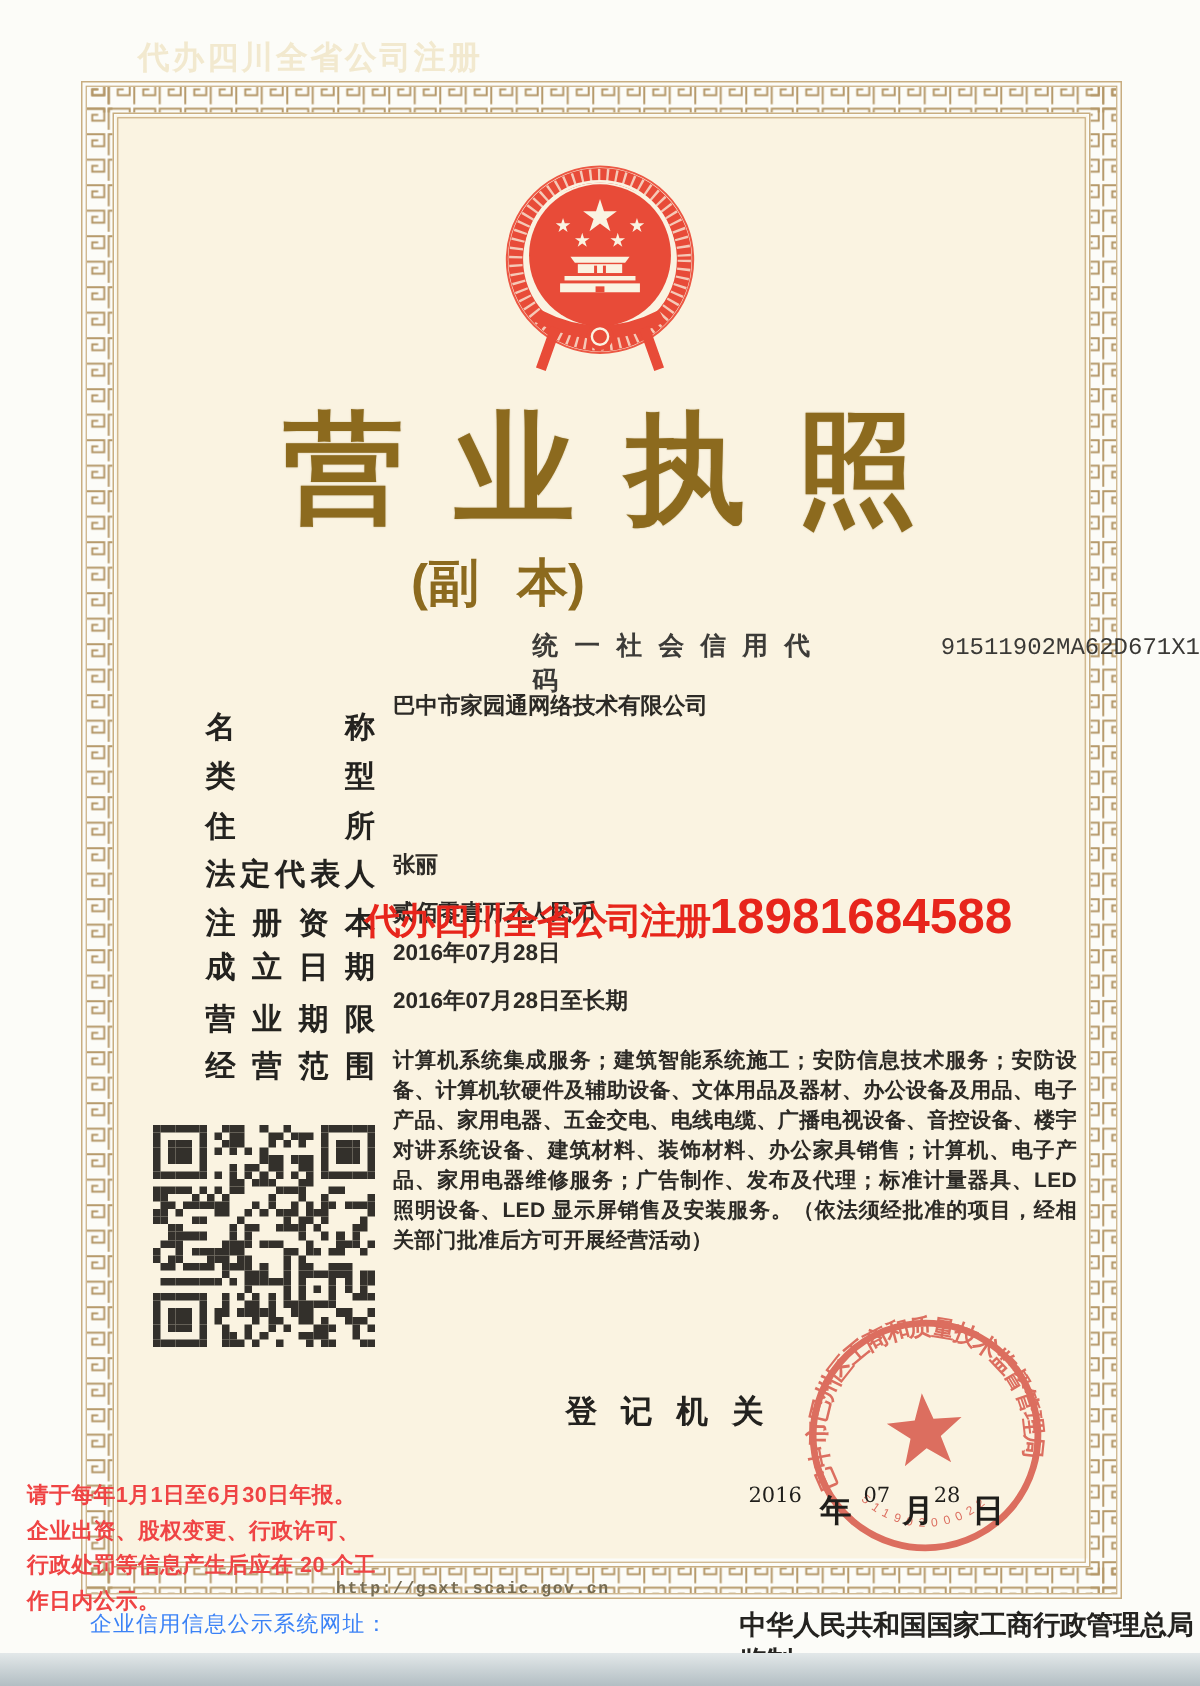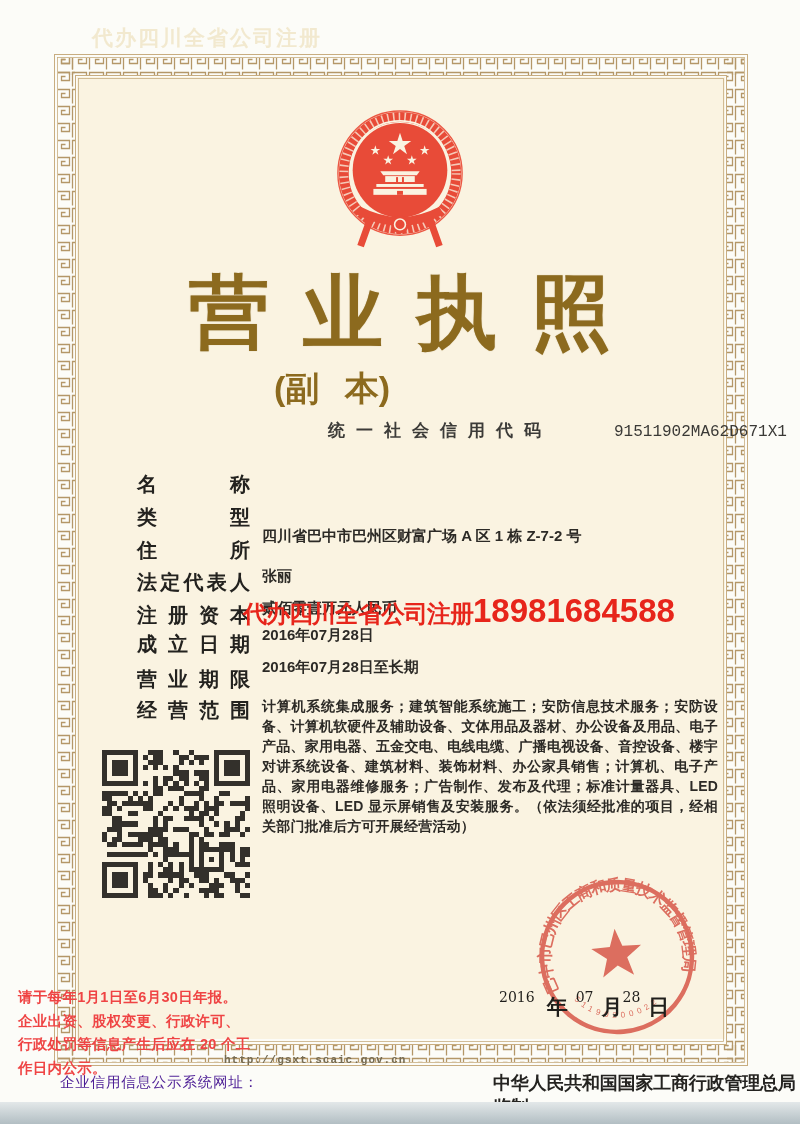--- a/index.html
+++ b/index.html
@@ -8,21 +8,21 @@
   .cream{position:absolute;left:77px;top:77px;width:648px;height:962px;background:#faf3e1;}
   .border-svg{position:absolute;left:54px;top:54px;}
   
   .top-wm{position:absolute;left:92px;top:24px;font-size:21px;font-weight:700;color:#f0e5c6;opacity:.8;letter-spacing:2px;}
   
   .emblem{position:absolute;left:331px;top:108px;}
   
   .title{position:absolute;left:0;top:260px;width:800px;text-align:center;font-size:80px;font-weight:800;color:#8c6a1e;letter-spacing:34px;padding-left:34px;box-sizing:border-box;text-shadow:0 0 1px rgba(122,90,22,.45);}
   .subtitle{position:absolute;left:0;top:366px;width:664px;text-align:center;font-size:34px;font-weight:700;color:#8c6a1e;word-spacing:16px;}
   
-  .credit{position:absolute;left:328px;top:419px;display:flex;align-items:baseline;gap:34px;}
+  .credit{position:absolute;left:355px;top:419px;display:flex;align-items:baseline;gap:34px;}
   .credit-label{font-size:17px;font-weight:700;color:#3c3b38;letter-spacing:11px;}
   .credit-code{font-family:"Liberation Mono",monospace;font-size:16px;color:#3a3936;margin-left:28px;letter-spacing:0;}
   
   .flabel{position:absolute;left:137px;width:113px;font-size:20px;font-weight:700;color:#23221f;}
   .spread{display:flex;justify-content:space-between;}
   .fvalue{position:absolute;left:262px;font-size:15px;font-weight:600;color:#2c2a26;white-space:nowrap;}
   .fvalue.scope{width:456px;white-space:normal;font-size:14px;line-height:20px;letter-spacing:.2px;text-align:justify;}
   .l0{top:471px}.l1{top:504px}.l2{top:537px}.l3{top:569px}.l4{top:602px}.l5{top:631px}.l6{top:666px}.l7{top:697px}
   .v0{top:461px}.v1{top:496px}.v2{top:527px}.v3{top:567px}.v4{top:599px}.v5{top:626px}.v6{top:658px}.v7{top:696px}
   
@@ -37,21 +37,21 @@
   .dnum{font-family:"DejaVu Serif",serif;font-size:14px;font-weight:400;margin-top:3px;}
   .dunit{font-size:21px;font-weight:700;margin-top:7px;}
   .m12{margin-left:12px}.m8{margin-left:8px}.m10{}
   
   .promo{position:absolute;left:219px;top:592px;white-space:nowrap;color:#e7251b;font-weight:700;margin-left:24px;}
   .promo .cn{font-size:24px;letter-spacing:-1px;}
   .promo .ph{font-size:33px;letter-spacing:0;}
   
   .notice{position:absolute;left:18px;top:986px;font-size:14.5px;font-weight:600;color:#ef4444;line-height:23.5px;letter-spacing:.3px;z-index:5;}
   .url{position:absolute;left:224px;top:1054px;font-family:Liberation Mono, monospace;font-size:11px;font-weight:700;color:#756b52;letter-spacing:1px;z-index:5;}
-  .site-label{position:absolute;left:60px;top:1073px;font-size:14.5px;color:#4c1d95;letter-spacing:.8px;}
+  .site-label{position:absolute;left:60px;top:1073px;font-size:14.5px;color:#3b82f6;letter-spacing:.8px;}
   .issuer{position:absolute;left:493px;top:1071px;font-size:18px;font-weight:700;color:#242320;letter-spacing:-0.2px;}
   .scan-strip{position:absolute;left:0;top:1102px;width:800px;height:22px;background:linear-gradient(#e3e8e9,#b2bec3);}
 </style>
 </head>
 <body>
 
 <div class="page">
 
   <div class="cream"></div>
 
@@ -107,29 +107,29 @@
 
   <div class="credit">
     <span class="credit-label">统一社会信用代码</span>
     <span class="credit-code">91511902MA62D671X1</span>
   </div>
 
   <div class="flabel spread l0">
       <span>名</span>
       <span>称</span>
     </div>
+  <div class="fvalue v0">巴中市家园通网络技术有限公司</div>
   <div class="flabel spread l1">
       <span>类</span>
       <span>型</span>
     </div>
   <div class="flabel spread l2">
       <span>住</span>
       <span>所</span>
     </div>
-  <div class="fvalue v2">四川省巴中市巴州区财富广场 A 区 1 栋 Z-7-2 号</div>
   <div class="flabel spread l3">
       <span>法</span>
       <span>定</span>
       <span>代</span>
       <span>表</span>
       <span>人</span>
     </div>
   <div class="fvalue v3">张丽</div>
   <div class="flabel spread l4">
       <span>注</span>
@@ -997,20 +997,21 @@
       <div></div>
       <div class="qd"></div>
       <div class="qd"></div>
       <div></div>
       <div></div>
       <div></div>
       <div class="qd"></div>
       <div class="qd"></div>
     </div>
 
+  <div class="reg-label">登记机关</div>
 
   <svg class="seal" width="162" height="162" viewBox="0 0 160 160">
     <defs>
       <path id="sealArc" d="M20.2,107.9 A66,66 0 1 1 139.8,107.9" fill="none"></path>
       <path id="sealNumArc" d="M34,118.6 A60,60 0 0 0 126,118.6" fill="none"></path>
     </defs>
     <circle cx="80" cy="80" r="74" fill="none" stroke="#d85c4e" stroke-width="4.5"></circle>
     <polygon points="80,52 86.2,69.5 104.7,70 90,81.2 95.3,99 80,88.5 64.7,99 70,81.2 55.3,70 73.8,69.5" fill="#d85c4e"></polygon>
     <text font-size="15.5" font-weight="bold" fill="#d85c4e" font-family="Liberation Sans, sans-serif">
       <textPath href="#sealArc" textLength="256">巴中市巴州区工商和质量技术监督管理局</textPath>

